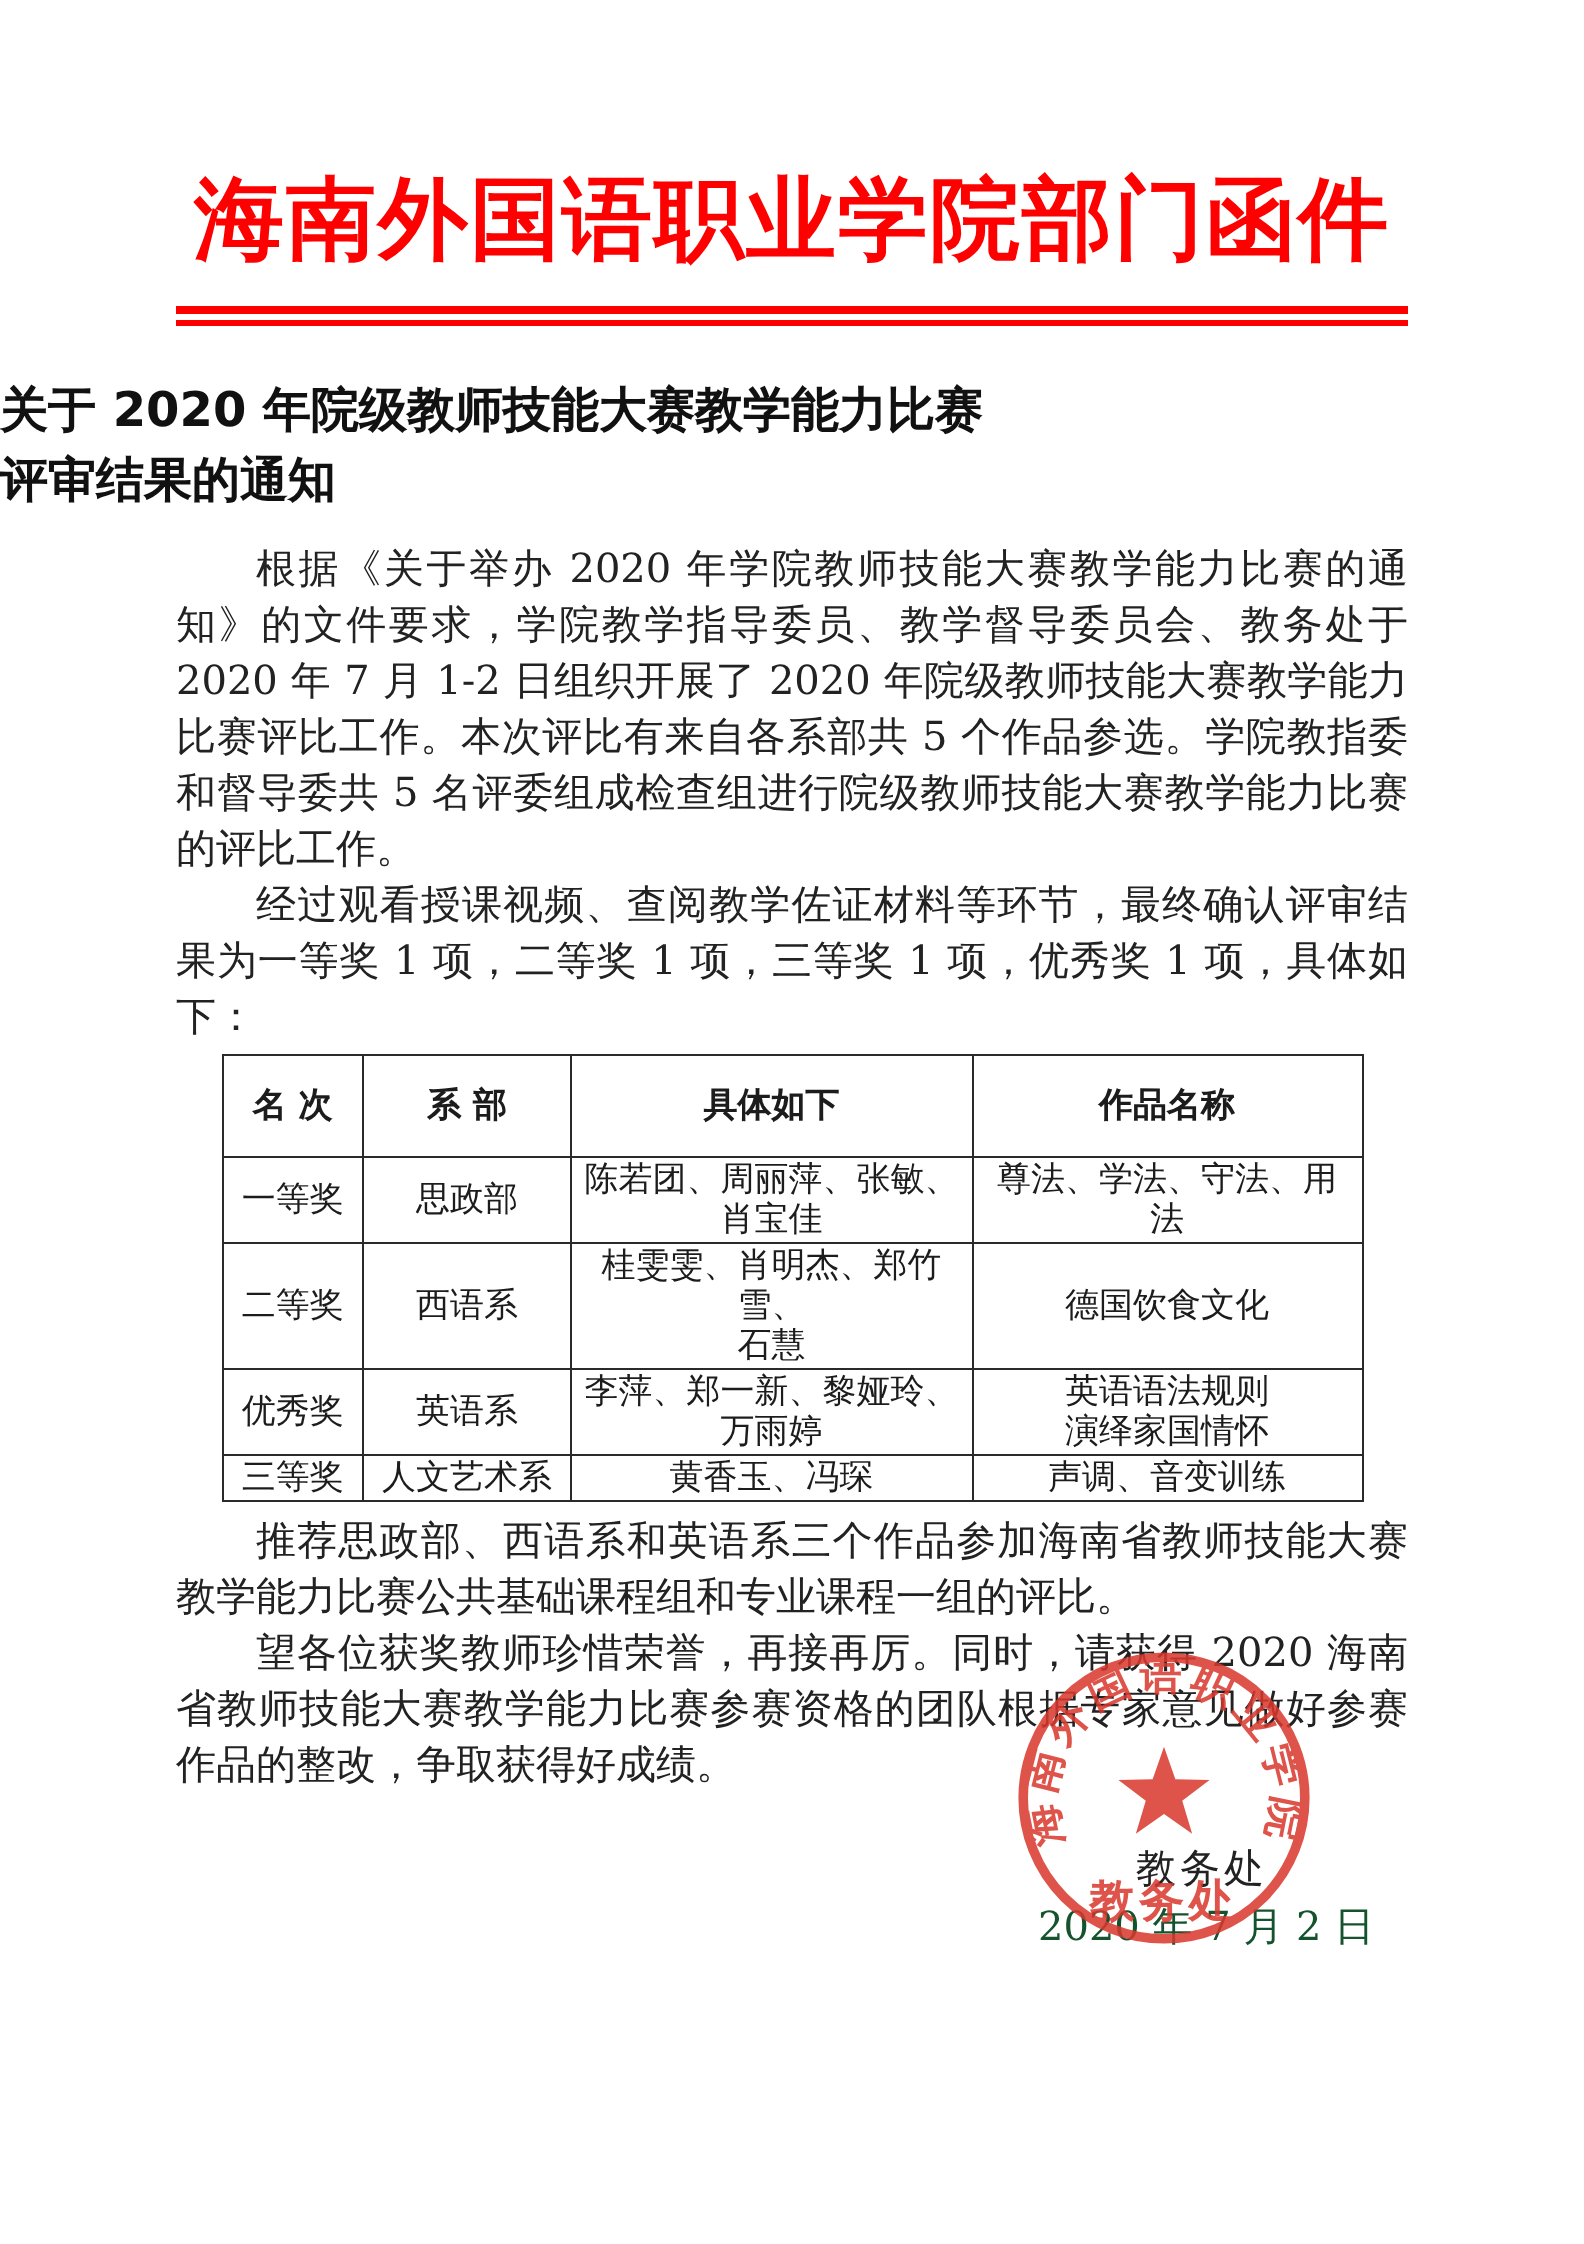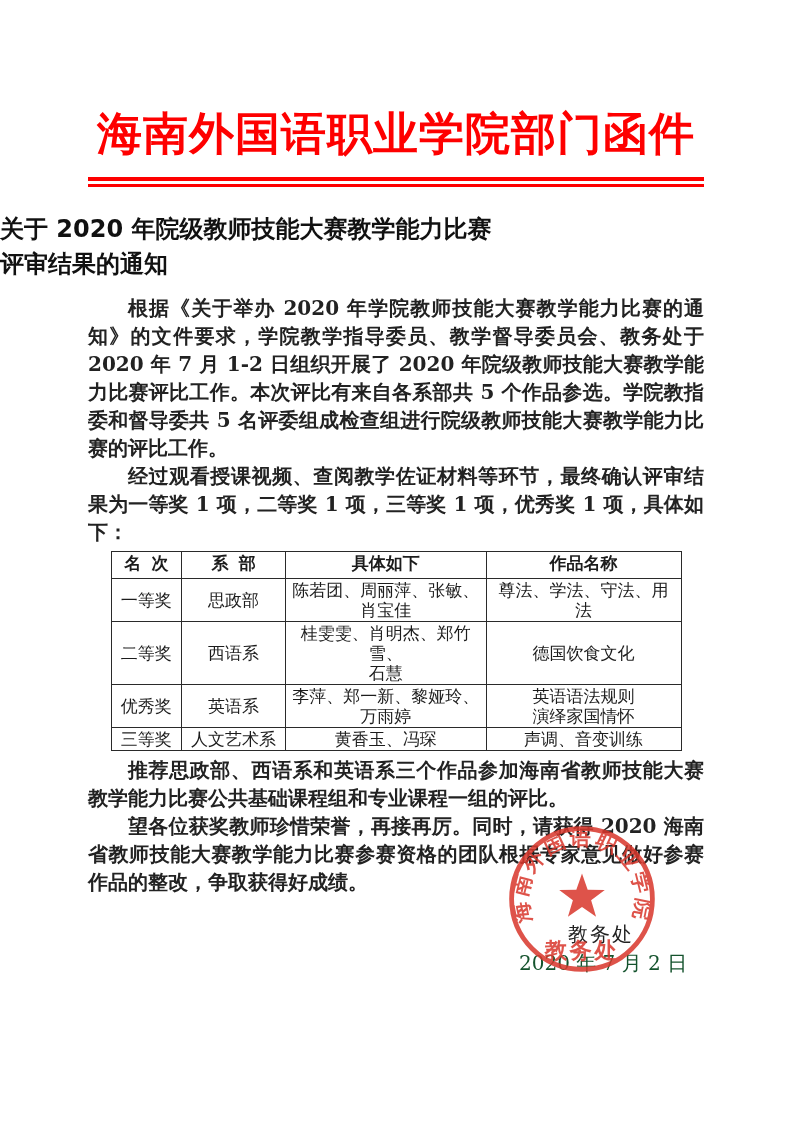--- a/index.html
+++ b/index.html
@@ -8,21 +8,21 @@
     position: relative;
     width: 792px;
     height: 1122px;
     margin: 0 auto;
     background: #ffffff;
     overflow: hidden;
     font-family: "DejaVu Serif", "Liberation Serif", serif;
     color: #212121;
   }
   .letterhead {
-    padding-top: 108px;
+    padding-top: 84px;
     text-align: center;
     color: #fe0000;
     font-size: 45px;
     font-weight: bold;
     letter-spacing: 1px;
     line-height: 1.15;
     font-family: "DejaVu Serif", "Liberation Serif", serif;
   }
   .redline { margin: 17px 88px 0 88px; }
   .redline .rl-thick { height: 4px; background: #fe0000; margin-bottom: 3px; }
@@ -36,38 +36,38 @@
     color: #111111;
   }
   .body-text {
     margin: 12px 88px 0 88px;
     font-size: 20px;
     line-height: 28px;
     text-align: justify;
     color: #222222;
   }
   .body-text p { margin: 0; }
-  .body-text p.indent { text-indent: 2em; font-weight: bold; }
+  .body-text p.indent { text-indent: 2em; }
   table.results {
     width: 571px;
     margin: 5px auto 5px auto;
     border-collapse: collapse;
     table-layout: fixed;
     font-size: 17px;
     line-height: 20px;
     color: #1c1c1c;
   }
   table.results th, table.results td {
     border: 1.5px solid #2a2a2a;
     text-align: center;
     vertical-align: middle;
     padding: 1px 6px;
     white-space: pre-line;
   }
-  table.results th { font-weight: bold; padding: 3px 3px; font-family: Liberation Mono, monospace; }
+  table.results th { font-weight: bold; padding: 15px 3px; }
   .col-rank { width: 12.4%; }
   .col-dept { width: 18.2%; }
   .col-team { width: 35.2%; }
   .col-work { width: 34.2%; }
   .sig-dept {
     position: absolute;
     left: 568px; top: 921px;
     font-size: 20px; color: #222222;
     letter-spacing: 2px;
     z-index: 1;

